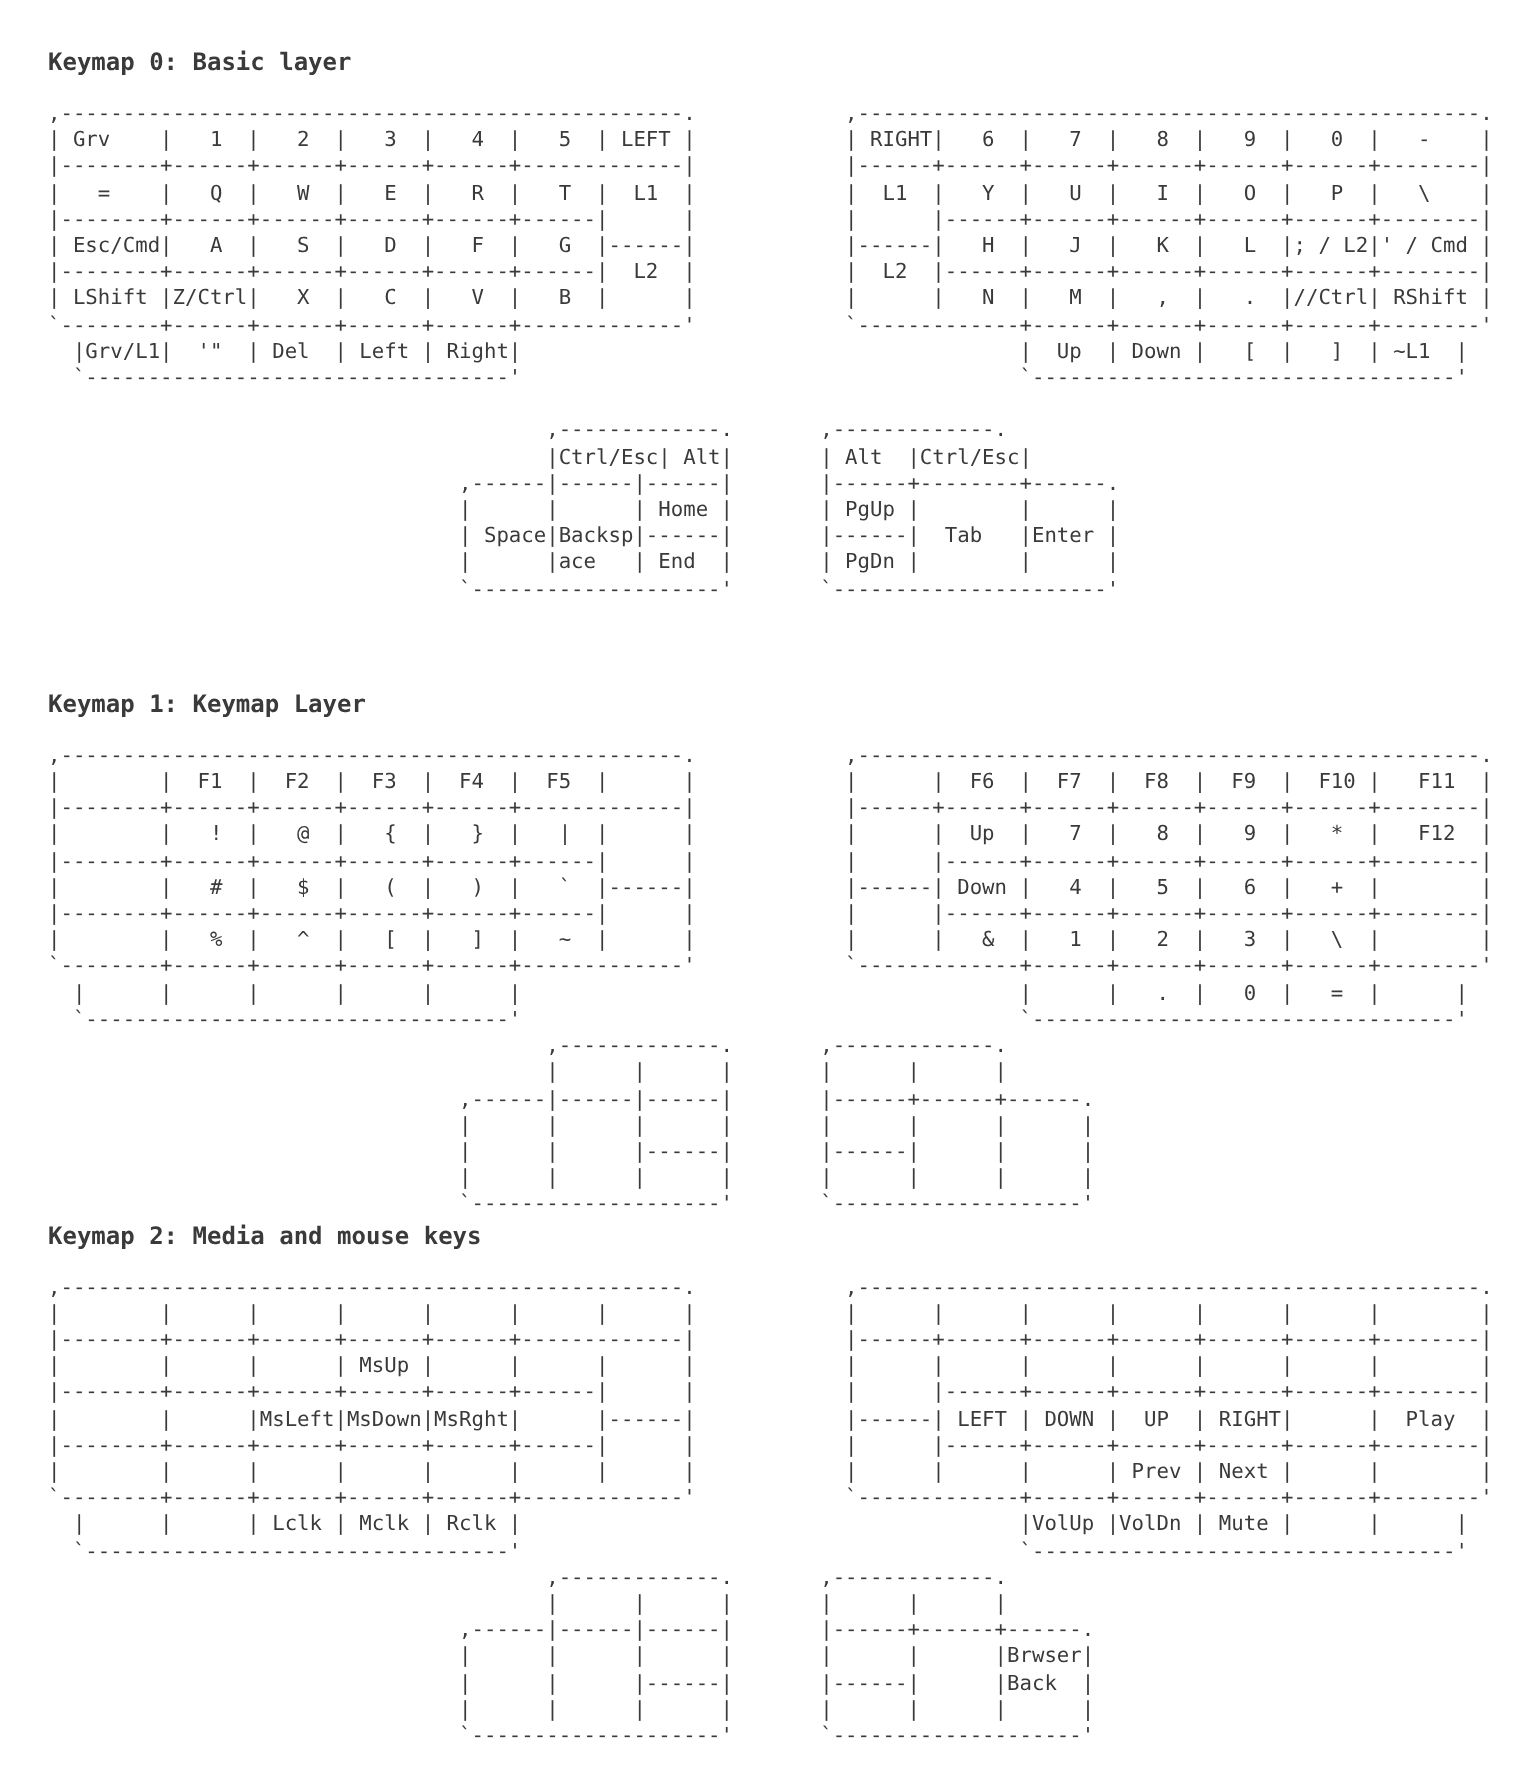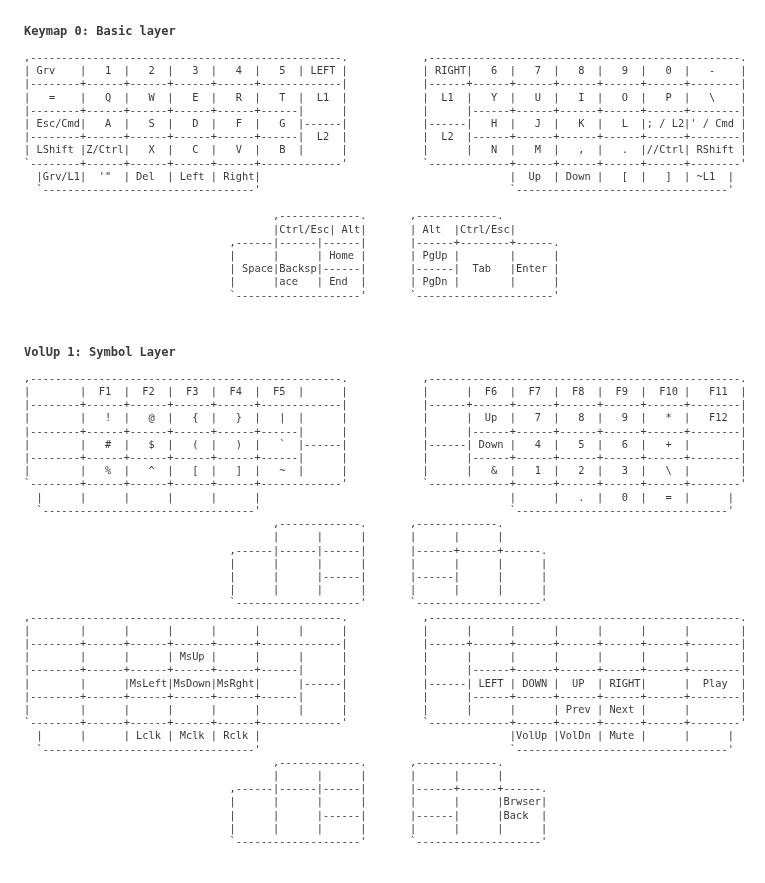--- a/index.html
+++ b/index.html
@@ -59,21 +59,21 @@
                                         ,-------------.       ,-------------.
                                         |Ctrl/Esc| Alt|       | Alt  |Ctrl/Esc|
                                  ,------|------|------|       |------+--------+------.
                                  |      |      | Home |       | PgUp |        |      |
                                  | Space|Backsp|------|       |------|  Tab   |Enter |
                                  |      |ace   | End  |       | PgDn |        |      |
                                  `--------------------'       `----------------------'</pre>
   </section>
 
   <section class="km-section" id="km-section-1">
-    <div class="km-title">VolUp 1: Symbol Layer</div>
+    <div class="km-title">Keymap 1: Keymap Layer</div>
     <pre class="km-art">,--------------------------------------------------.            ,--------------------------------------------------.
 |        |  F1  |  F2  |  F3  |  F4  |  F5  |      |            |      |  F6  |  F7  |  F8  |  F9  |  F10 |   F11  |
 |--------+------+------+------+------+-------------|            |------+------+------+------+------+------+--------|
 |        |   !  |   @  |   {  |   }  |   |  |      |            |      |  Up  |   7  |   8  |   9  |   *  |   F12  |
 |--------+------+------+------+------+------|      |            |      |------+------+------+------+------+--------|
 |        |   #  |   $  |   (  |   )  |   `  |------|            |------| Down |   4  |   5  |   6  |   +  |        |
 |--------+------+------+------+------+------|      |            |      |------+------+------+------+------+--------|
 |        |   %  |   ^  |   [  |   ]  |   ~  |      |            |      |   &amp;  |   1  |   2  |   3  |   \  |        |
 `--------+------+------+------+------+-------------'            `-------------+------+------+------+------+--------'
   |      |      |      |      |      |                                        |      |   .  |   0  |   =  |      |
@@ -81,20 +81,21 @@
                                         ,-------------.       ,-------------.
                                         |      |      |       |      |      |
                                  ,------|------|------|       |------+------+------.
                                  |      |      |      |       |      |      |      |
                                  |      |      |------|       |------|      |      |
                                  |      |      |      |       |      |      |      |
                                  `--------------------'       `--------------------'</pre>
   </section>
 
   <section class="km-section" id="km-section-2">
+    <div class="km-title">Keymap 2: Media and mouse keys</div>
     <pre class="km-art">,--------------------------------------------------.            ,--------------------------------------------------.
 |        |      |      |      |      |      |      |            |      |      |      |      |      |      |        |
 |--------+------+------+------+------+-------------|            |------+------+------+------+------+------+--------|
 |        |      |      | MsUp |      |      |      |            |      |      |      |      |      |      |        |
 |--------+------+------+------+------+------|      |            |      |------+------+------+------+------+--------|
 |        |      |MsLeft|MsDown|MsRght|      |------|            |------| LEFT | DOWN |  UP  | RIGHT|      |  Play  |
 |--------+------+------+------+------+------|      |            |      |------+------+------+------+------+--------|
 |        |      |      |      |      |      |      |            |      |      |      | Prev | Next |      |        |
 `--------+------+------+------+------+-------------'            `-------------+------+------+------+------+--------'
   |      |      | Lclk | Mclk | Rclk |                                        |VolUp |VolDn | Mute |      |      |

